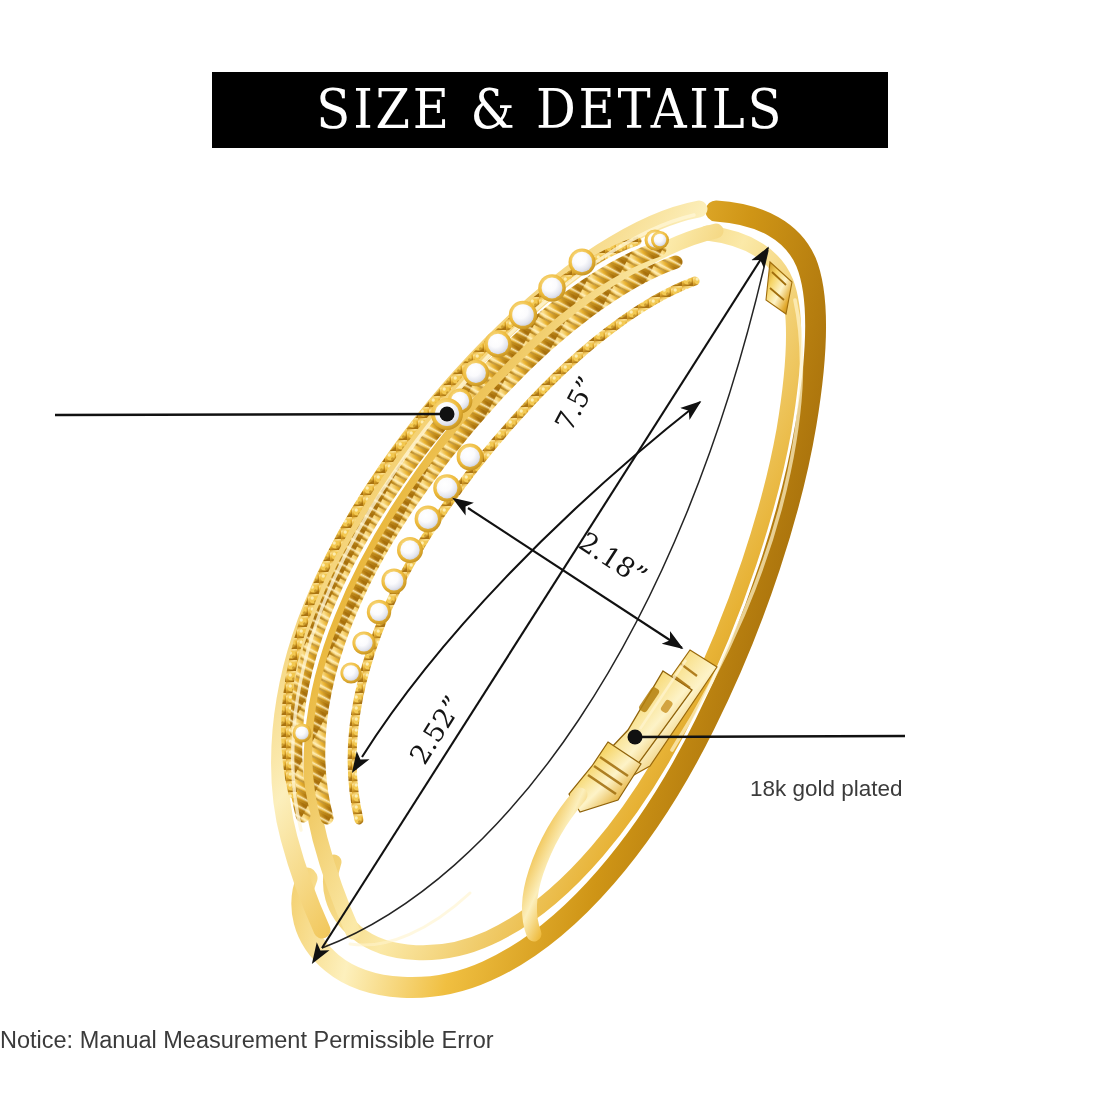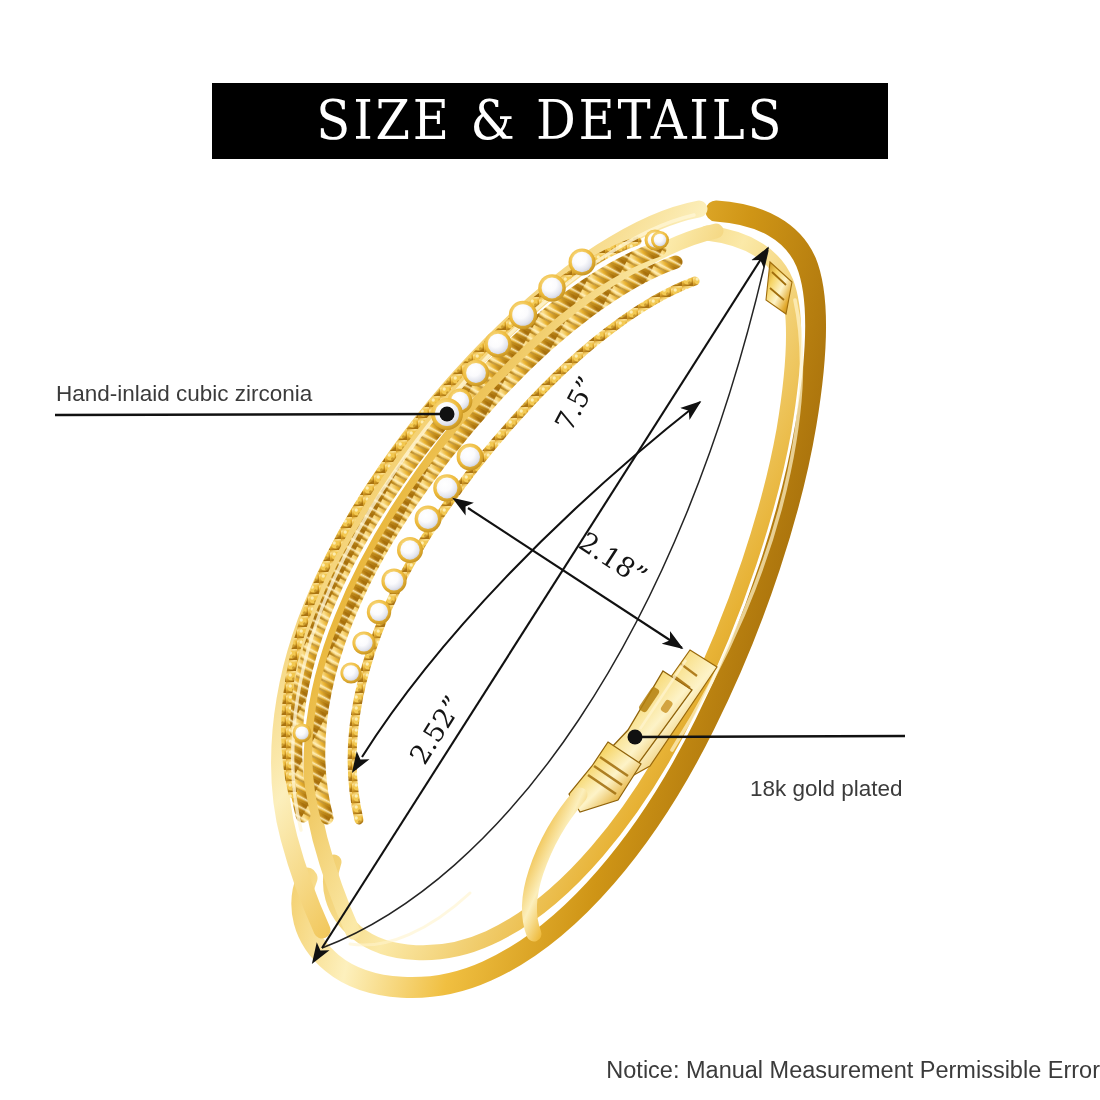--- a/index.html
+++ b/index.html
@@ -20,21 +20,21 @@
     position: absolute;
     left: 0; top: 0;
     width: 1100px;
     height: 1100px;
   }
 
   
   .banner {
     position: absolute;
     left: 212px;
-    top: 83px;
+    top: 72px;
     width: 676px;
     height: 76px;
     background: #000000;
     display: flex;
     align-items: center;
     justify-content: center;
     text-align: right;
   }
   .banner-title {
     color: #ffffff;
@@ -66,28 +66,27 @@
     left: 750px;
     top: 778px;
   }
 
   
   .notice {
     position: absolute;
     left: 0;
     top: 1029px;
     width: 1100px;
-    text-align: right;
+    text-align: left;
     color: #3b3b3b;
     font-family: "Liberation Sans", sans-serif;
     font-size: 23.5px;
     font-weight: 400;
     line-height: 1;
     white-space: nowrap;
-    margin-top: 30px;
   }
 
   
   #art {
     position: absolute;
     left: 0; top: 0;
     width: 1100px;
     height: 1100px;
     pointer-events: none;
   }
@@ -367,19 +366,18 @@
 
     <g>
       <line x1="55" y1="415" x2="447" y2="414" stroke="#111111" stroke-width="2.6"></line>
       <circle cx="447" cy="414" r="7.5" fill="#111111"></circle>
 
       <line x1="905" y1="736" x2="635" y2="737" stroke="#111111" stroke-width="2.6"></line>
       <circle cx="635" cy="737" r="7.5" fill="#111111"></circle>
     </g>
   </svg>
 
-  <div class="callout" id="callout-cz">Hand-inlaid cubic zirconia</div>
 
   <div class="callout" id="callout-gold">18k gold plated</div>
 
   <div class="notice">Notice: Manual Measurement Permissible Error</div>
 
 </div>
 
 </body></html>

